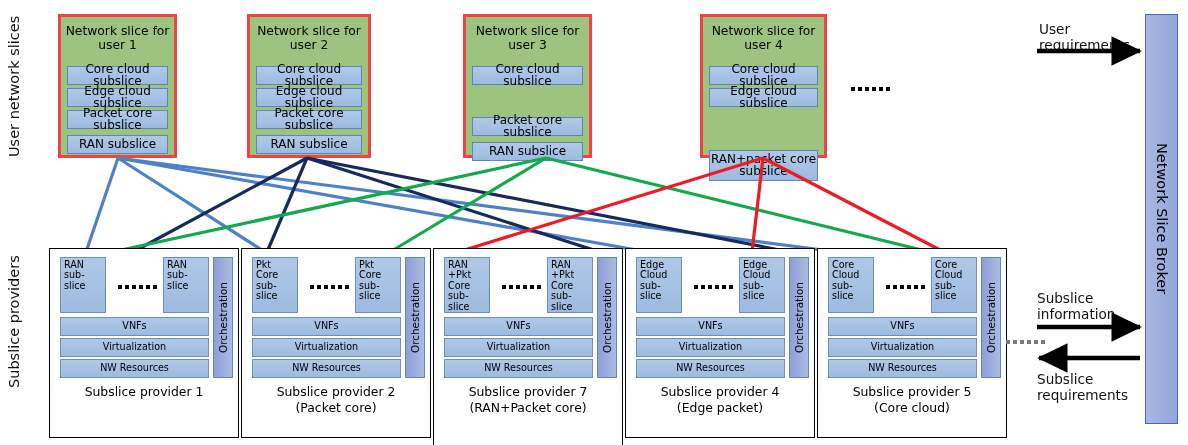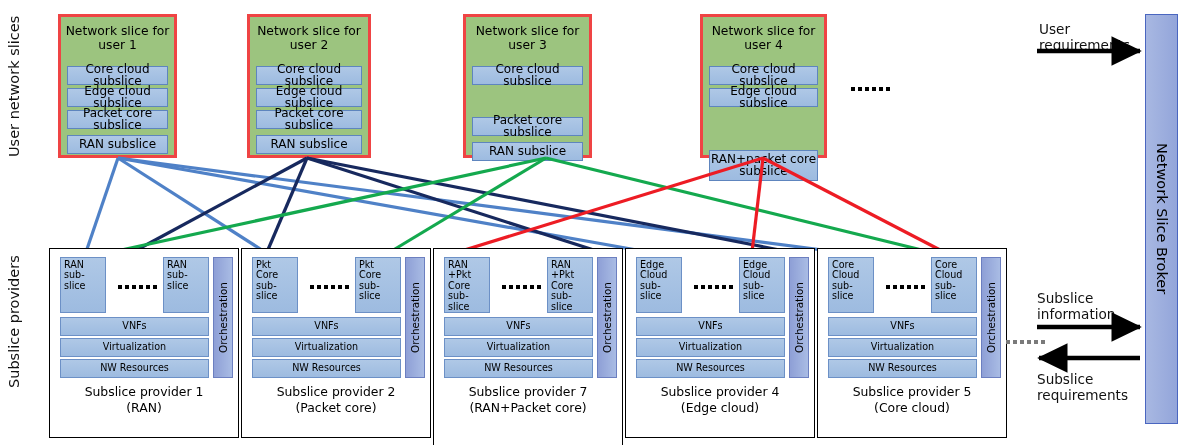--- a/index.html
+++ b/index.html
@@ -144,21 +144,20 @@
       <i></i>
       <i></i>
       <i></i>
     </div>
   <div class="pbox" style="left:113px;top:8px;width:46px;height:56px;">RAN sub-slice</div>
   <div class="pbox c" style="left:10px;top:68px;width:149px;height:19px;">VNFs</div>
   <div class="pbox c" style="left:10px;top:89px;width:149px;height:19px;">Virtualization</div>
   <div class="pbox c" style="left:10px;top:110px;width:149px;height:19px;">NW Resources</div>
   <div class="orch" style="left:163px;top:8px;width:20px;height:121px;">Orchestration</div>
   <div class="pcap" style="top:136px;">Subslice provider 1</div>
-  <div class="pcap" style="top:152px;">(RAN)</div>
 </div>
 
 <div class="prov" style="left:241px;top:248px;width:190px;height:190px;padding-left:40px;">
   <div class="pbox" style="left:10px;top:8px;width:46px;height:56px;">Pkt Core sub-slice</div>
   <div class="dots" style="left:68px;top:36px;">
       <i></i>
       <i></i>
       <i></i>
       <i></i>
       <i></i>
@@ -201,21 +200,21 @@
       <i></i>
       <i></i>
       <i></i>
     </div>
   <div class="pbox" style="left:113px;top:8px;width:46px;height:56px;">Edge Cloud sub-slice</div>
   <div class="pbox c" style="left:10px;top:68px;width:149px;height:19px;">VNFs</div>
   <div class="pbox c" style="left:10px;top:89px;width:149px;height:19px;">Virtualization</div>
   <div class="pbox c" style="left:10px;top:110px;width:149px;height:19px;">NW Resources</div>
   <div class="orch" style="left:163px;top:8px;width:20px;height:121px;">Orchestration</div>
   <div class="pcap" style="top:136px;">Subslice provider 4</div>
-  <div class="pcap" style="top:152px;">(Edge cloud)</div>
+  <div class="pcap" style="top:152px;">(Edge packet)</div>
 </div>
 
 <div class="prov" style="left:817px;top:248px;width:190px;height:190px;">
   <div class="pbox" style="left:10px;top:8px;width:46px;height:56px;">Core Cloud sub-slice</div>
   <div class="dots" style="left:68px;top:36px;">
       <i></i>
       <i></i>
       <i></i>
       <i></i>
       <i></i>

